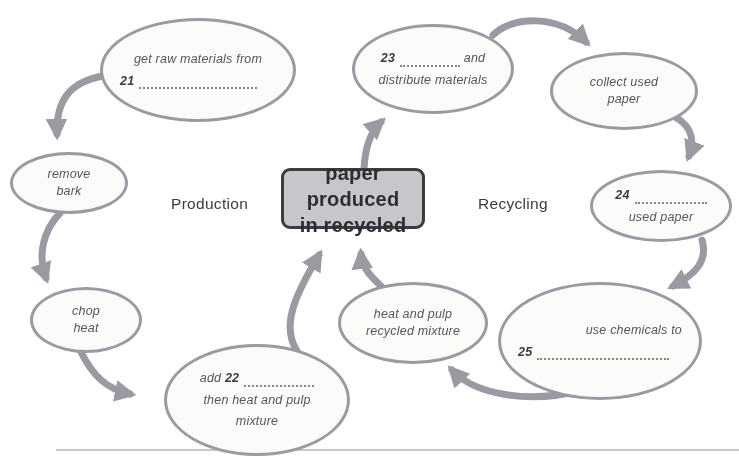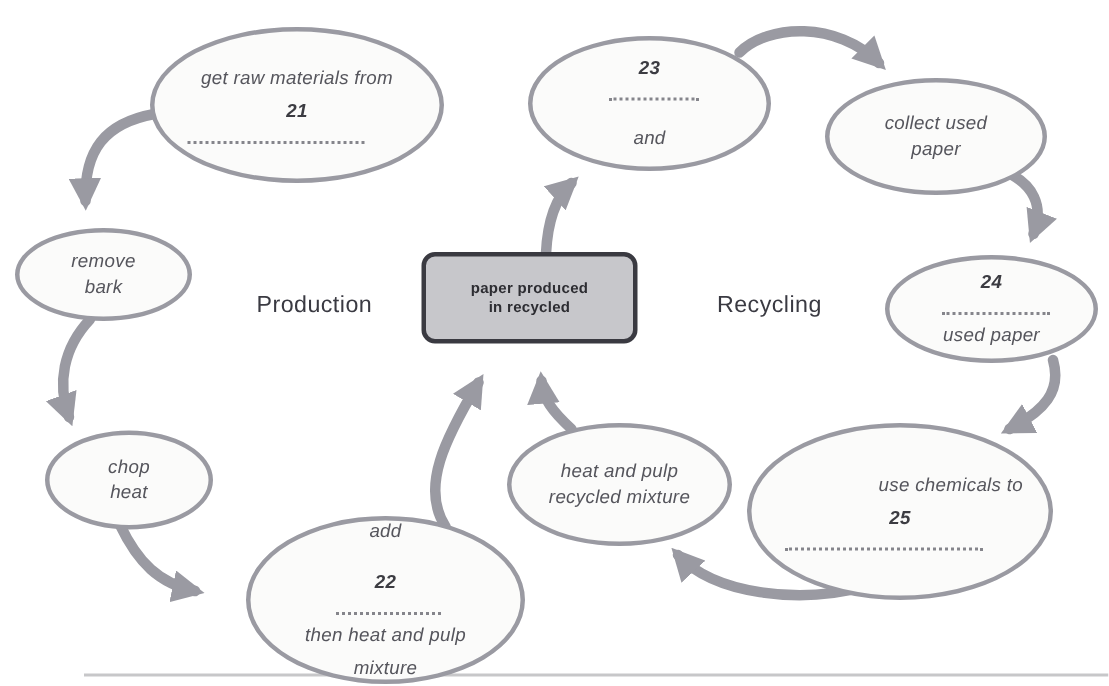--- a/index.html
+++ b/index.html
@@ -14,28 +14,28 @@
     position:absolute;z-index:2;box-sizing:border-box;
     display:flex;flex-direction:column;align-items:center;justify-content:center;
     text-align:center;color:#55555c;font-size:12.5px;line-height:1.35;
     letter-spacing:.2px;
   }
   .ellipse{
     background:#fbfbfa;border:3px solid #9a9aa2;border-radius:50%;font-style:italic;
   }
   .box{
     background:#c7c7cb;border:3px solid #3a3a41;border-radius:9px;
-    color:#2d2d32;font-weight:bold;font-size:10px;line-height:1.3;
+    color:#2d2d32;font-weight:bold;font-size:20px;line-height:1.3;
   }
   .num{font-weight:bold;color:#3c3c42;}
   .blank{
     display:inline-block;height:11px;margin-left:5px;
     border-bottom:2px dotted #85858b;vertical-align:baseline;
   }
-  .nrow{display:flex;justify-content:flex-start;flex-direction:column;}
+  .nrow{display:flex;align-items:flex-end;justify-content:flex-start;}
   .content{display:flex;flex-direction:column;gap:5px;}
   .seclabel{
     position:absolute;z-index:2;font-weight:normal;font-size:15.5px;
     color:#3a3a42;letter-spacing:.3px;
   }
   .page-edge{
     position:absolute;left:56px;right:0;top:449px;height:2px;
     background:#c7c7c9;z-index:0;
   }
 </style>
@@ -99,20 +99,21 @@
     <div>paper produced</div>
     <div>in recycled</div>
   </div>
 
   <div class="node ellipse" style="left:352px;top:24px;width:162px;height:90px">
     <div class="content" style="align-items:center">
       <div class="nrow">
         <span class="num">23</span>
         <span class="blank" style="width:60px"></span>&nbsp;<span>and</span>
       </div>
+      <div>distribute materials</div>
     </div>
   </div>
 
   <div class="node ellipse" style="left:550px;top:52px;width:148px;height:78px">
     <div>collect used</div>
     <div>paper</div>
   </div>
 
   <div class="node ellipse" style="left:590px;top:170px;width:142px;height:72px">
     <div class="content" style="align-items:center">

